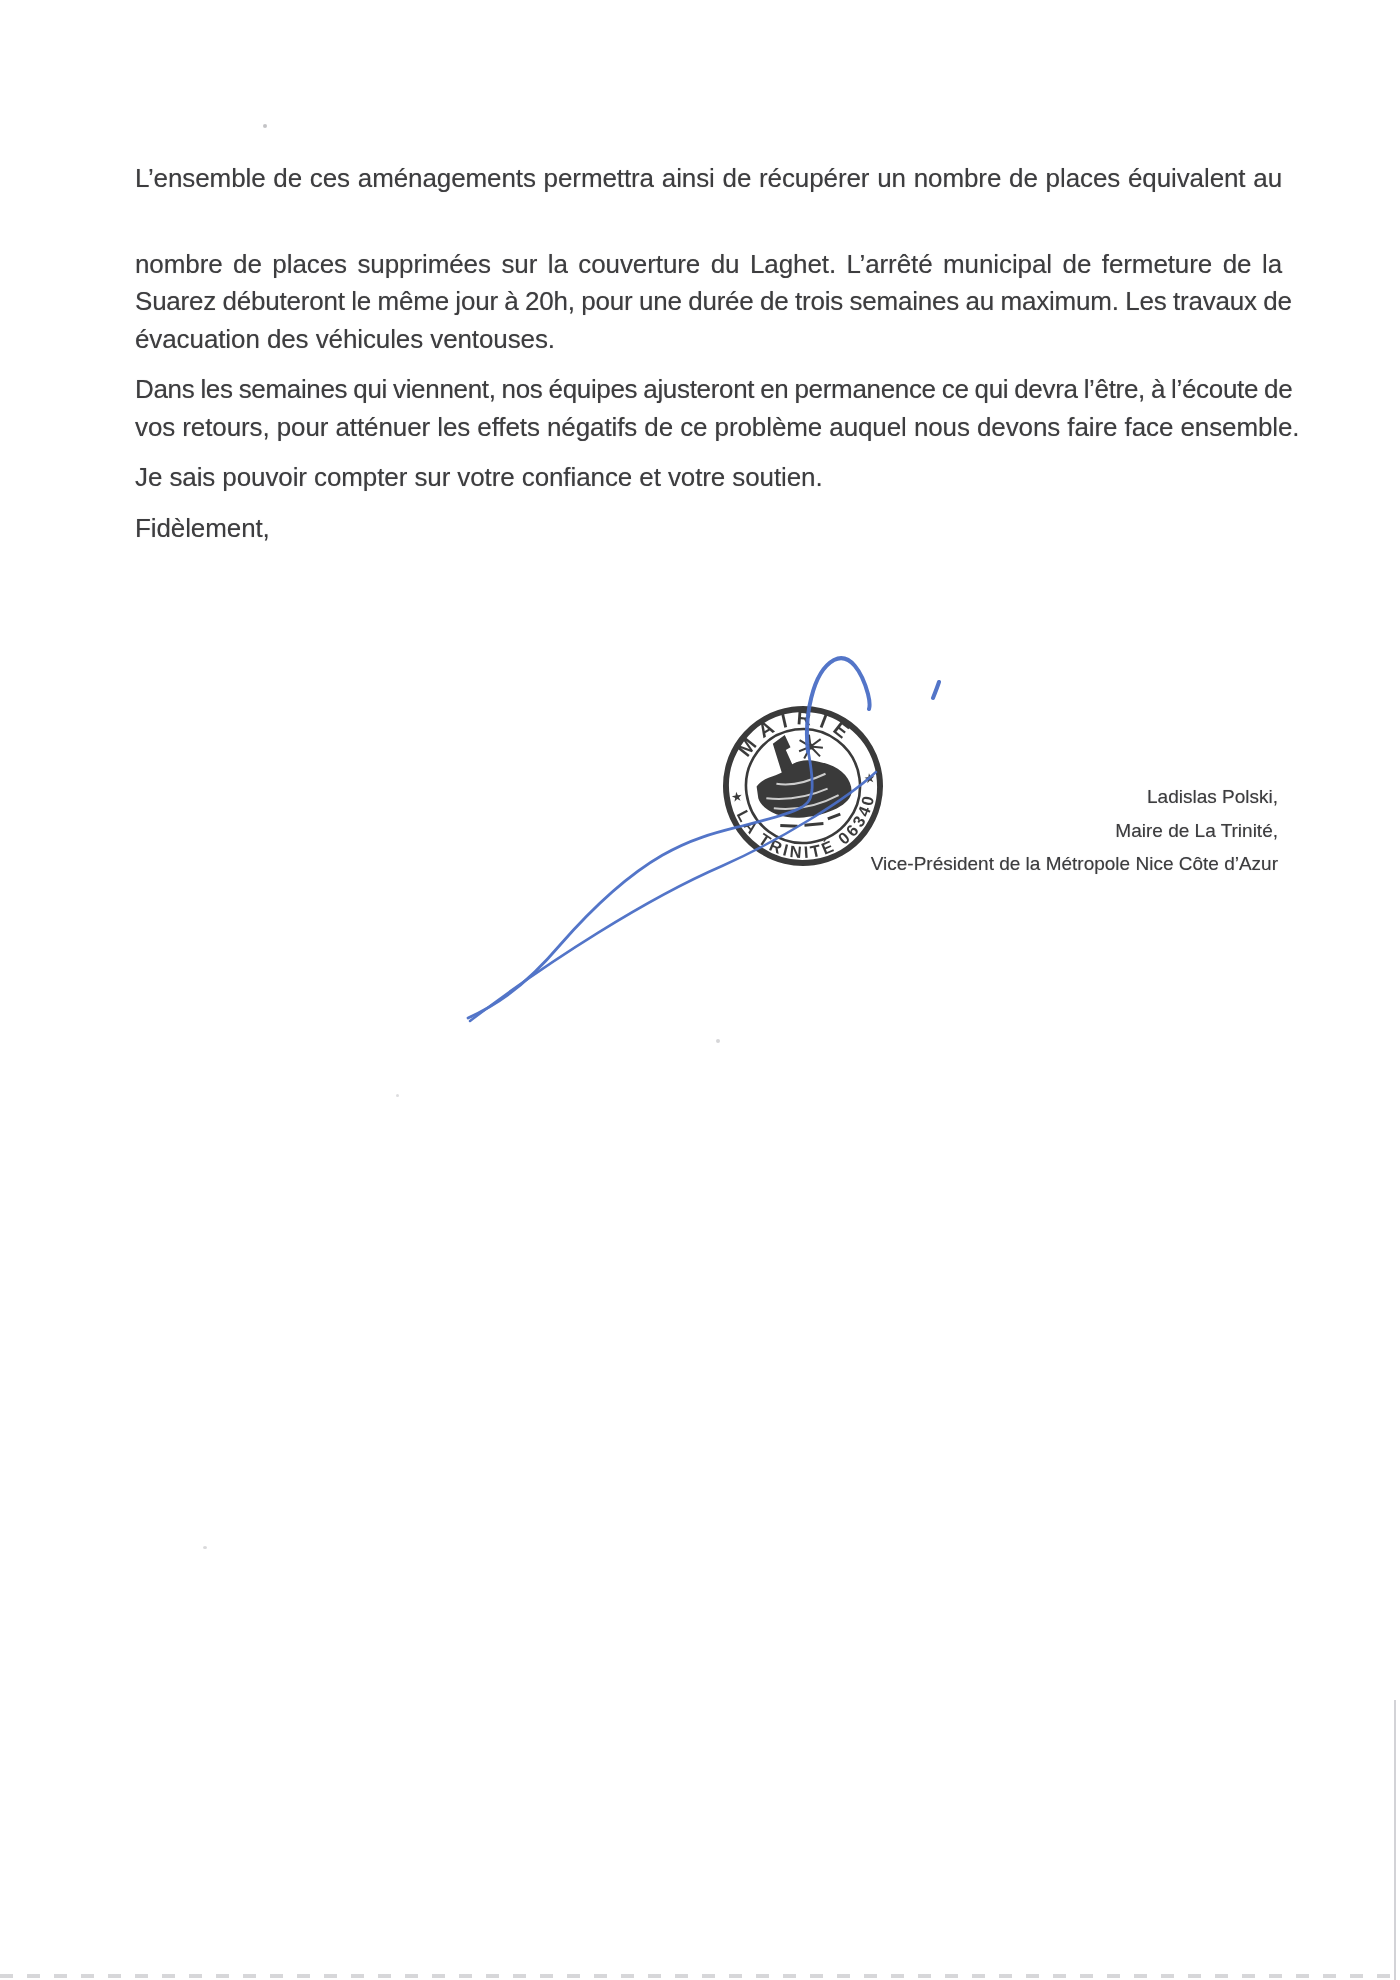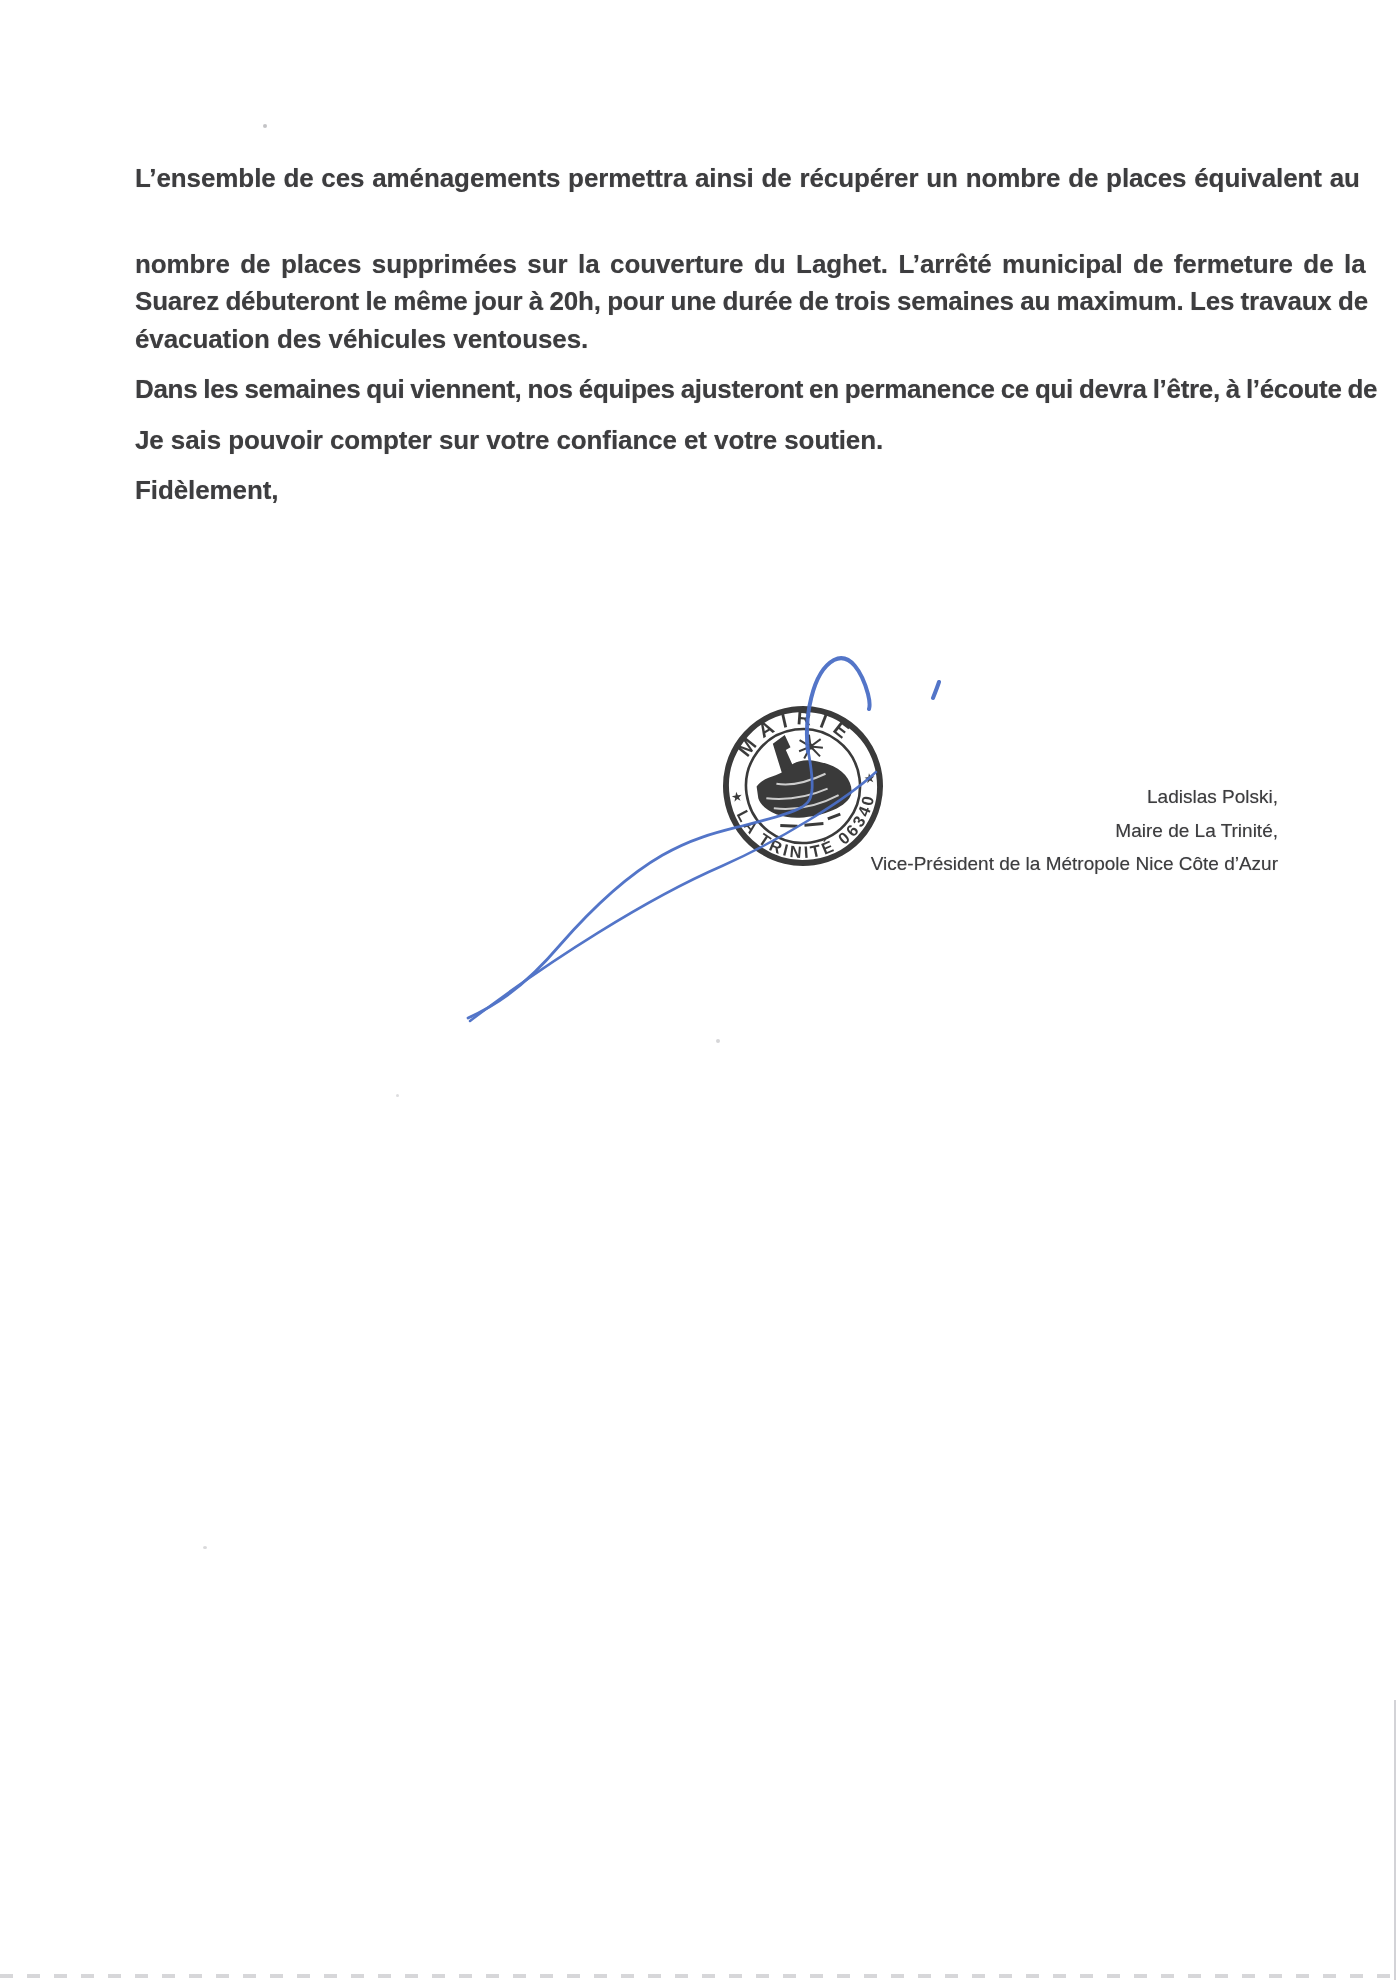--- a/index.html
+++ b/index.html
@@ -18,21 +18,20 @@
     color:var(--ink);
   }
   
   .body-text{
     position:absolute;
     left:135px;top:160px;
     width:1147px;
     font-size:26px;
     letter-spacing:-0.1px;
     text-shadow:0 0 0.7px rgba(61,61,63,.5);
-    font-weight:bold;
   }
   .para{margin:0 0 13px 0;}
   .line{
     display:table;            
     white-space:nowrap;
     line-height:37.5px;
   }
   
   .sig-block{
     position:absolute;
@@ -70,20 +69,21 @@
 
     <div class="para">
       <div class="line fit-justify" style="word-spacing: 0.670673px;">L’ensemble de ces aménagements permettra ainsi de récupérer un nombre de places équivalent au</div>
       <div class="line fit-justify" style="word-spacing: 3.42076px; margin-top: 48px;">nombre de places supprimées sur la couverture du Laghet. L’arrêté municipal de fermeture de la</div>
       <div class="line fit-justify" style="letter-spacing: -0.215367px; word-spacing: -0.526654px; text-align: center;">Suarez débuteront le même jour à 20h, pour une durée de trois semaines au maximum. Les travaux de</div>
       <div class="line">évacuation des véhicules ventouses.</div>
     </div>
 
     <div class="para">
       <div class="line fit-justify" style="letter-spacing: -0.326957px; word-spacing: -0.902051px;">Dans les semaines qui viennent, nos équipes ajusteront en permanence ce qui devra l’être, à l’écoute de</div>
+      <div class="line">vos retours, pour atténuer les effets négatifs de ce problème auquel nous devons faire face ensemble.</div>
     </div>
 
     <div class="para">
       <div class="line">Je sais pouvoir compter sur votre confiance et votre soutien.</div>
     </div>
 
     <div class="para">
       <div class="line">Fidèlement,</div>
     </div>
 

